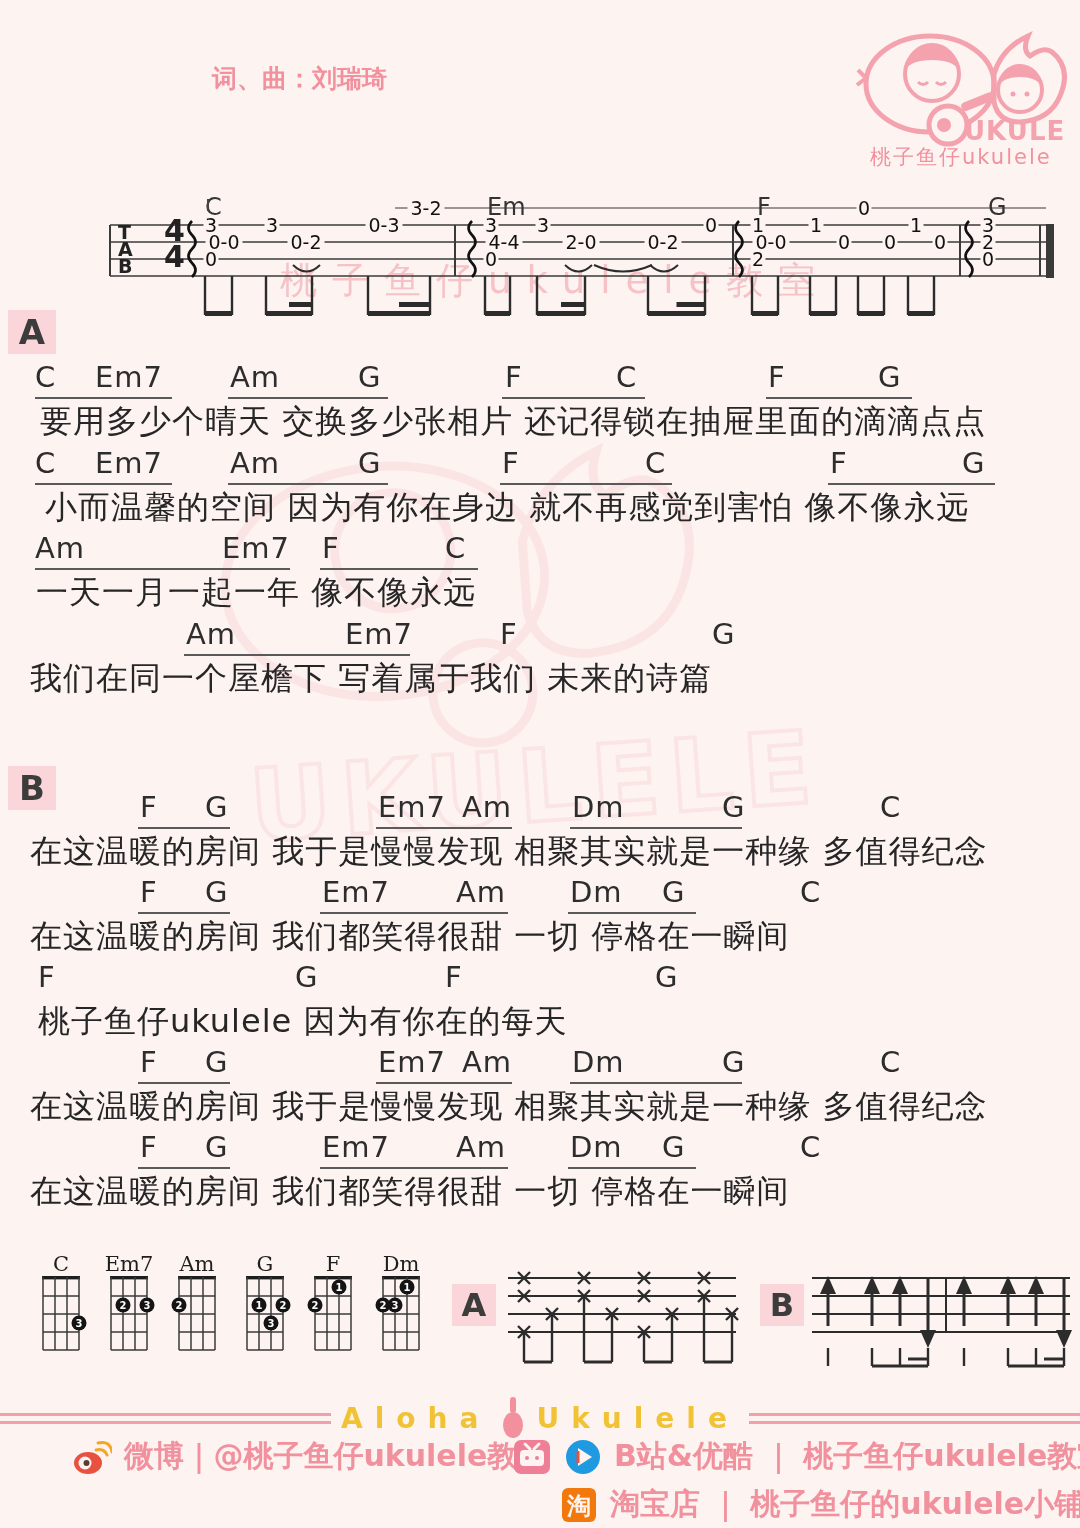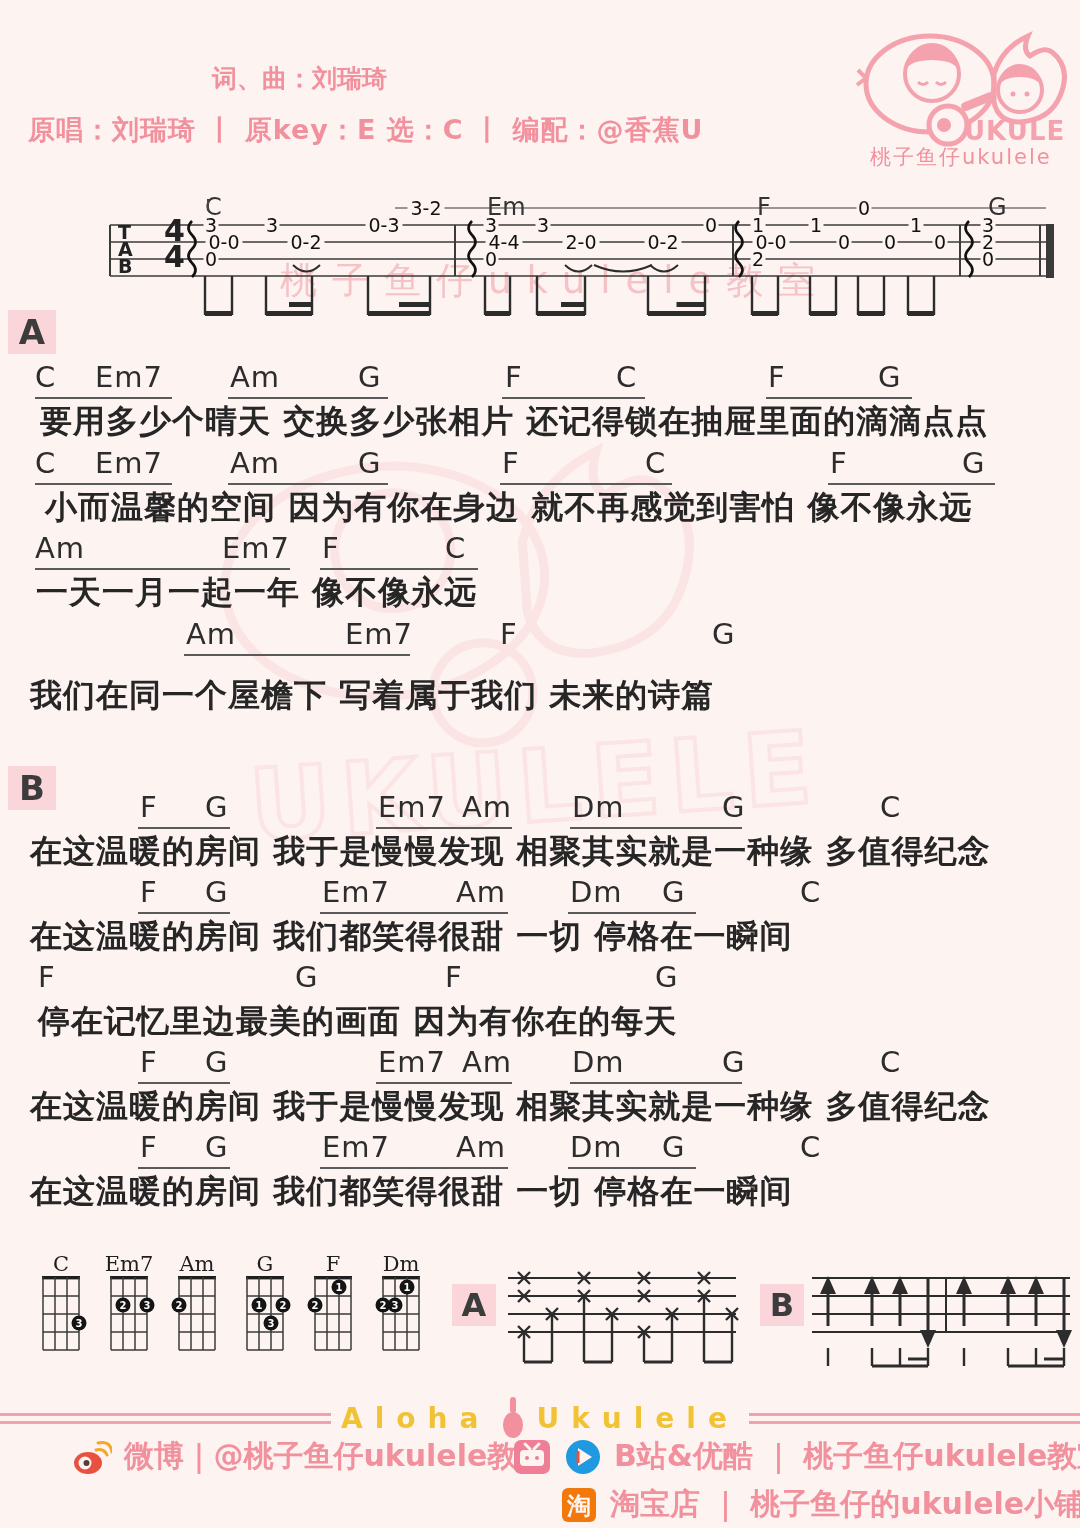--- a/index.html
+++ b/index.html
@@ -13,42 +13,41 @@
   .intro-label{position:absolute;left:22px;top:206px;width:104px;height:66px;background:#f8d2d8;
         border-radius:50%;display:flex;align-items:center;justify-content:center;
         font-size:30px;font-weight:bold;color:#6d5458;letter-spacing:4px;}
   .tab-watermark{position:absolute;left:280px;top:256px;font-size:37px;letter-spacing:15px;
         color:rgba(240,145,155,0.5);white-space:nowrap;}
   
   .section-label{position:absolute;width:48px;height:44px;background:#fad6da;color:#3c3c3c;
         font-size:34px;font-weight:bold;display:flex;align-items:center;justify-content:center;}
   .chord{position:absolute;font-size:29px;color:#2d2d2d;letter-spacing:1px;white-space:nowrap;}
   .chord-underline{position:absolute;height:2px;background:#5a5a5a;}
-  .lyric{position:absolute;font-size:32px;font-weight:bold;color:#262626;white-space:nowrap;letter-spacing:1px;}
+  .lyric{position:absolute;font-size:32px;font-weight:normal;color:#262626;white-space:nowrap;letter-spacing:1px;}
   
   .diagram-row{position:absolute;left:30px;top:1254px;display:flex;}
   .diagram-row svg{margin-right:4px;}
   .strum-label{position:absolute;width:44px;height:42px;background:#fad6da;color:#3c3c3c;
         font-size:32px;font-weight:bold;display:flex;align-items:center;justify-content:center;}
   
   .divider{position:absolute;left:0;top:1396px;width:1080px;height:44px;display:flex;align-items:center;}
   .div-lines{flex:1;display:flex;flex-direction:column;gap:5px;}
   .div-lines span{display:block;height:3px;background:#f2a0ab;}
   .div-word{font-size:28px;font-weight:bold;color:#f2c235;letter-spacing:12px;margin:0 10px;white-space:nowrap;}
   .social{position:absolute;display:flex;align-items:center;gap:12px;color:#f2919e;
         font-size:30px;font-weight:bold;white-space:nowrap;}
   .wm{position:absolute;left:200px;top:420px;opacity:0.13;pointer-events:none;}
 </style>
 </head>
 <body>
 
 <div class="page">
 
   <div class="subtitle">词、曲：刘瑞琦</div>
-  <div class="credit">原唱：刘瑞琦 丨 原key：E 选：C 丨 编配：@香蕉U</div>
 
   <svg style="position:absolute;left:852px;top:12px" width="215" height="155" viewBox="0 0 215 155">
     <g fill="none" stroke="#f3a2ae" stroke-width="5">
       <ellipse cx="78" cy="72" rx="64" ry="48"></ellipse>
       <path d="M14,66 l-8,-8 m8,8 l-9,7" stroke-width="4"></path>
       <path d="M142,62 q8,-26 34,-38 q-6,14 2,20 q14,-10 22,-4 q20,16 8,44 q-10,24 -40,26 q-22,0 -26,-20 z"></path>
     </g>
     <g>
       <circle cx="80" cy="62" r="27" fill="#fdf3f1" stroke="#f3a2ae" stroke-width="4"></circle>
       <path d="M53,58 a27,27 0 0 1 54,0 q-6,-10 -27,-10 q-21,0 -27,10 z" fill="#f3a2ae"></path>
@@ -231,21 +230,21 @@
       <span class="chord" style="left: 322px; top: 531px;">F</span>
       <span class="chord" style="left: 445px; top: 531px;">C</span>
       <div class="chord-underline" style="left: 35px; width: 255px; top: 568px;"></div>
       <div class="chord-underline" style="left: 320px; width: 158px; top: 568px;"></div>
       <div class="lyric" style="left: 36px; top: 571px;">一天一月一起一年 像不像永远</div>
       <span class="chord" style="left: 186px; top: 617px;">Am</span>
       <span class="chord" style="left: 345px; top: 617px;">Em7</span>
       <span class="chord" style="left: 500px; top: 617px;">F</span>
       <span class="chord" style="left: 712px; top: 617px;">G</span>
       <div class="chord-underline" style="left: 184px; width: 226px; top: 654px;"></div>
-      <div class="lyric" style="left: 30px; top: 657px; margin-top: 17px;">我们在同一个屋檐下  写着属于我们 未来的诗篇</div>
+      <div class="lyric" style="left: 30px; top: 657px;">我们在同一个屋檐下  写着属于我们 未来的诗篇</div>
       <div class="section-label" style="left: 8px; top: 766px;">B</div>
       <span class="chord" style="left: 140px; top: 790px;">F</span>
       <span class="chord" style="left: 205px; top: 790px;">G</span>
       <span class="chord" style="left: 378px; top: 790px;">Em7</span>
       <span class="chord" style="left: 462px; top: 790px;">Am</span>
       <span class="chord" style="left: 572px; top: 790px;">Dm</span>
       <span class="chord" style="left: 722px; top: 790px;">G</span>
       <span class="chord" style="left: 880px; top: 790px;">C</span>
       <div class="chord-underline" style="left: 138px; width: 92px; top: 827px;"></div>
       <div class="chord-underline" style="left: 376px; width: 136px; top: 827px;"></div>
@@ -259,21 +258,21 @@
       <span class="chord" style="left: 662px; top: 875px;">G</span>
       <span class="chord" style="left: 800px; top: 875px;">C</span>
       <div class="chord-underline" style="left: 138px; width: 92px; top: 912px;"></div>
       <div class="chord-underline" style="left: 320px; width: 188px; top: 912px;"></div>
       <div class="chord-underline" style="left: 568px; width: 128px; top: 912px;"></div>
       <div class="lyric" style="left: 30px; top: 915px;">在这温暖的房间  我们都笑得很甜  一切 停格在一瞬间</div>
       <span class="chord" style="left: 38px; top: 960px;">F</span>
       <span class="chord" style="left: 295px; top: 960px;">G</span>
       <span class="chord" style="left: 445px; top: 960px;">F</span>
       <span class="chord" style="left: 655px; top: 960px;">G</span>
-      <div class="lyric" style="left: 38px; top: 1000px;">停在记忆里边最美的画面  因为有你在的每天</div>
+      <div class="lyric" style="left: 38px; top: 1000px;">桃子鱼仔ukulele  因为有你在的每天</div>
       <span class="chord" style="left: 140px; top: 1045px;">F</span>
       <span class="chord" style="left: 205px; top: 1045px;">G</span>
       <span class="chord" style="left: 378px; top: 1045px;">Em7</span>
       <span class="chord" style="left: 462px; top: 1045px;">Am</span>
       <span class="chord" style="left: 572px; top: 1045px;">Dm</span>
       <span class="chord" style="left: 722px; top: 1045px;">G</span>
       <span class="chord" style="left: 880px; top: 1045px;">C</span>
       <div class="chord-underline" style="left: 138px; width: 92px; top: 1082px;"></div>
       <div class="chord-underline" style="left: 376px; width: 136px; top: 1082px;"></div>
       <div class="chord-underline" style="left: 570px; width: 172px; top: 1082px;"></div>

